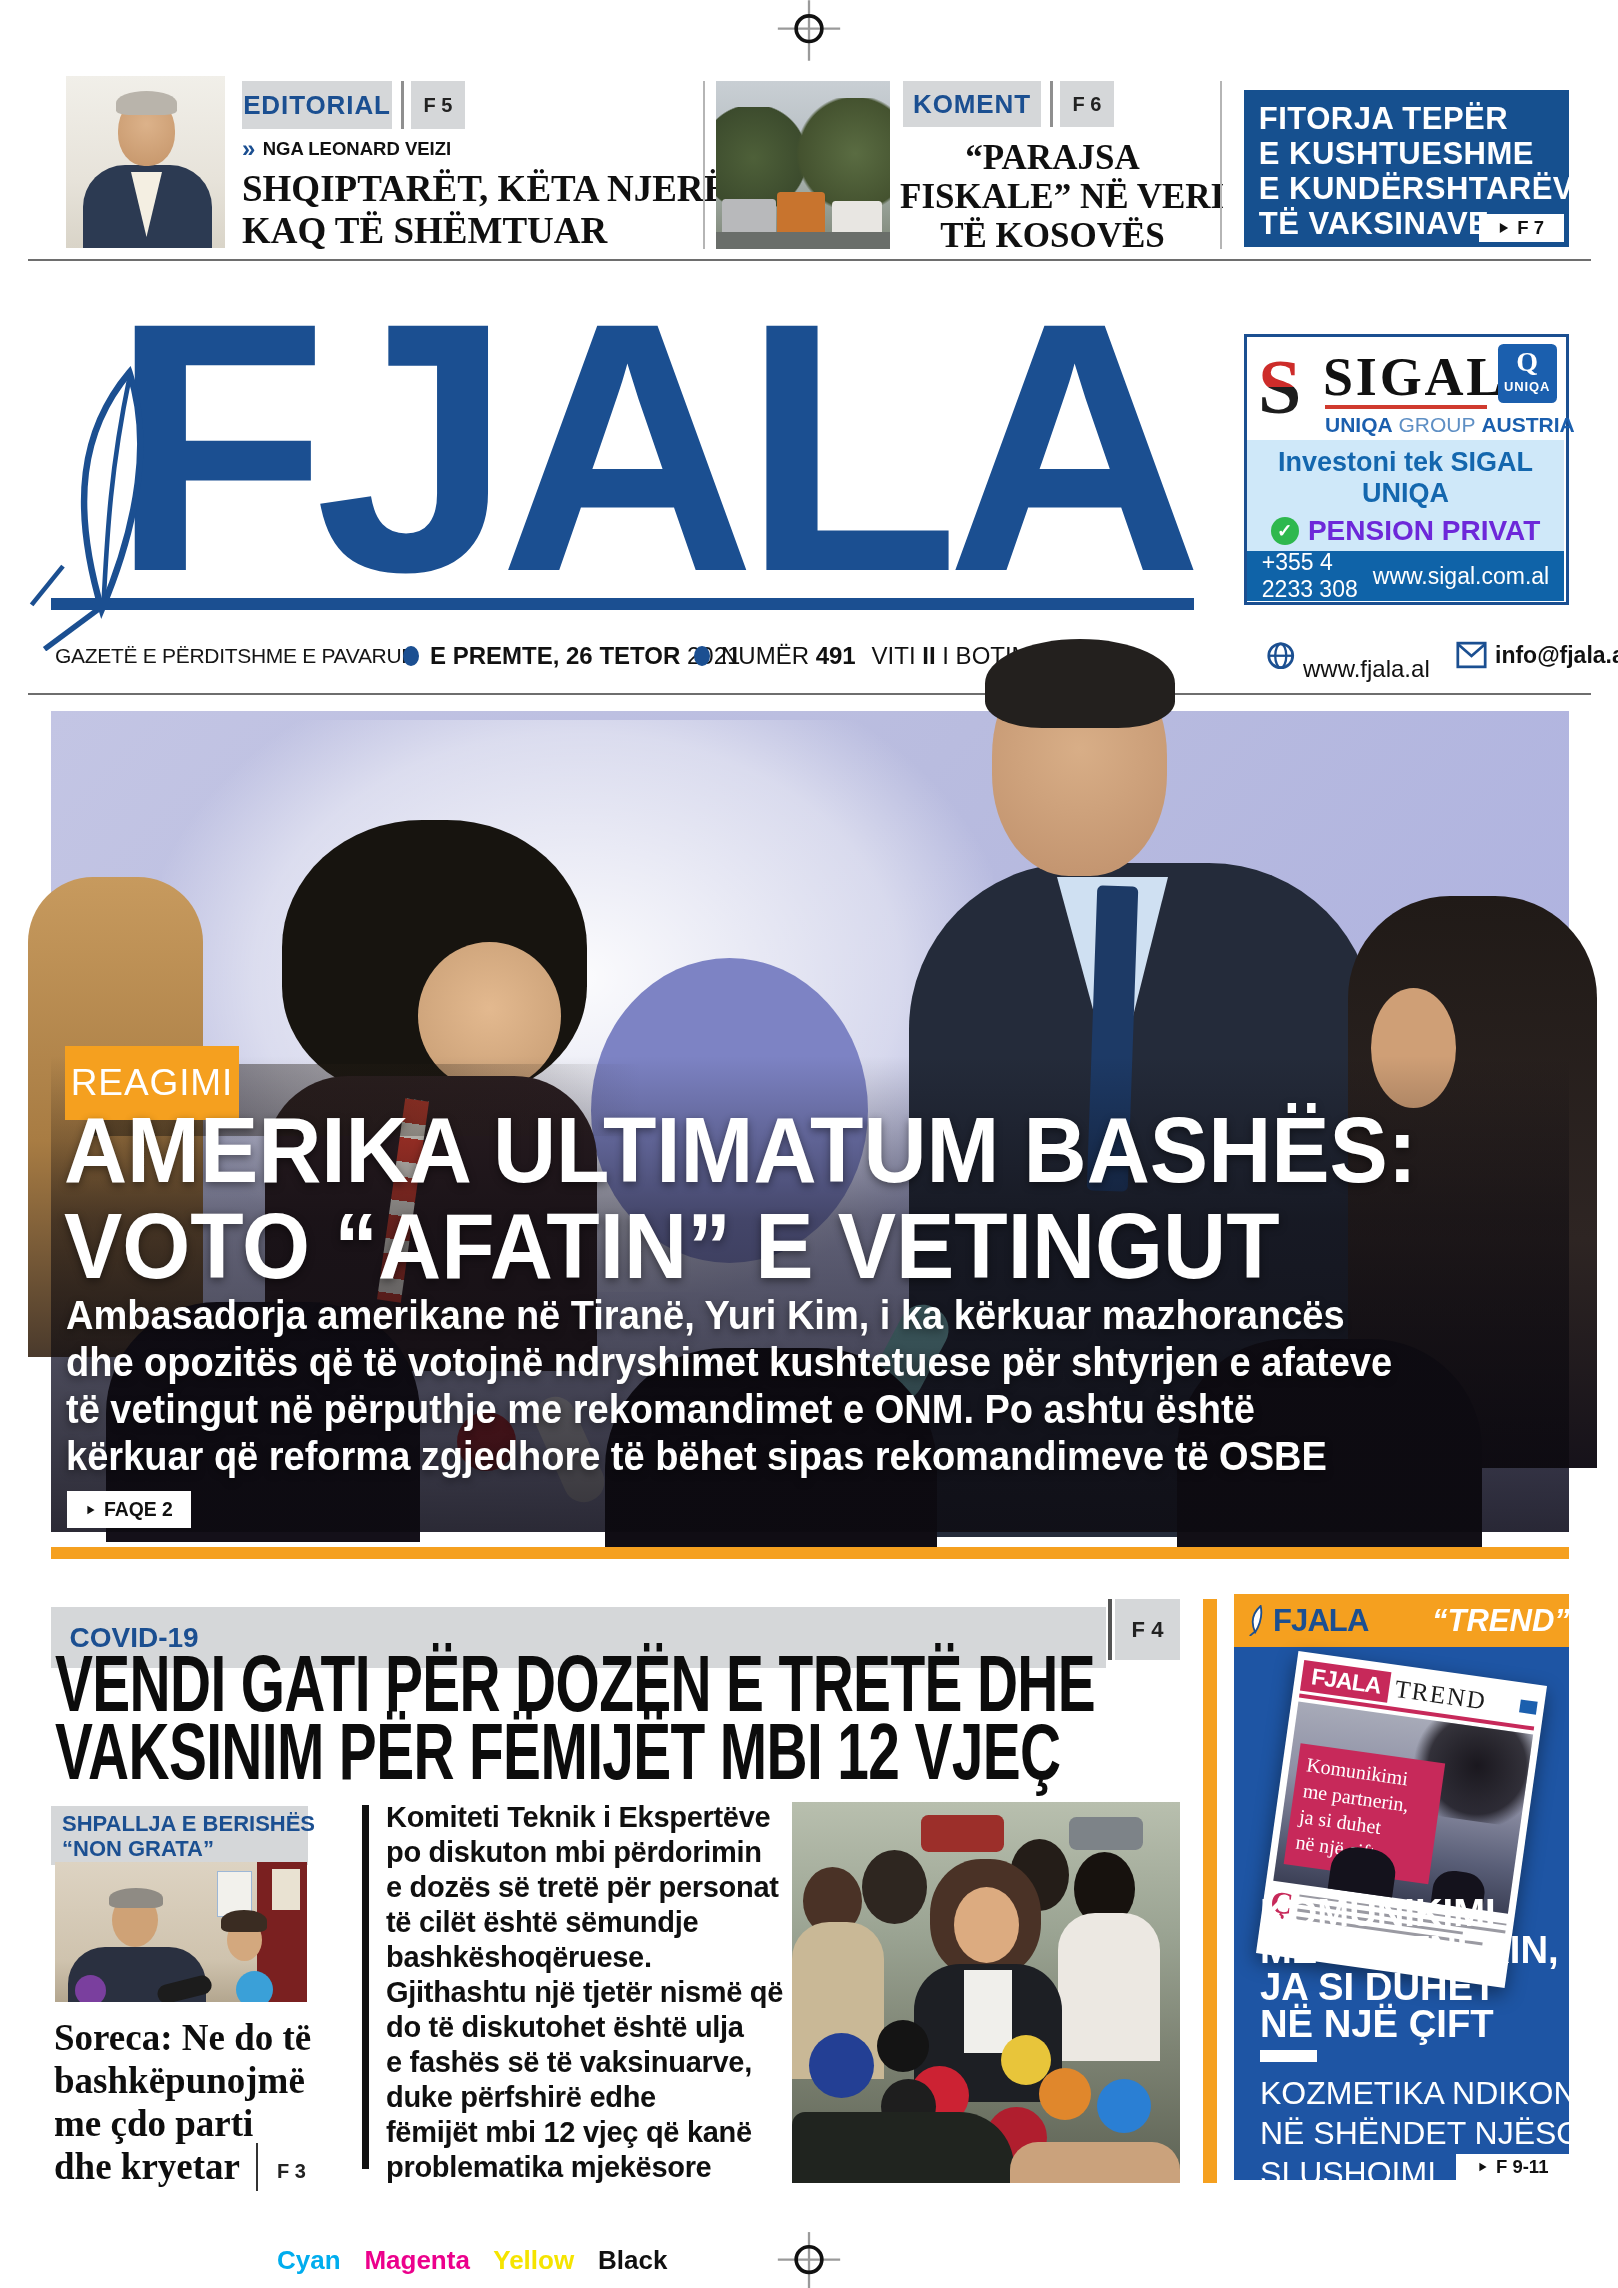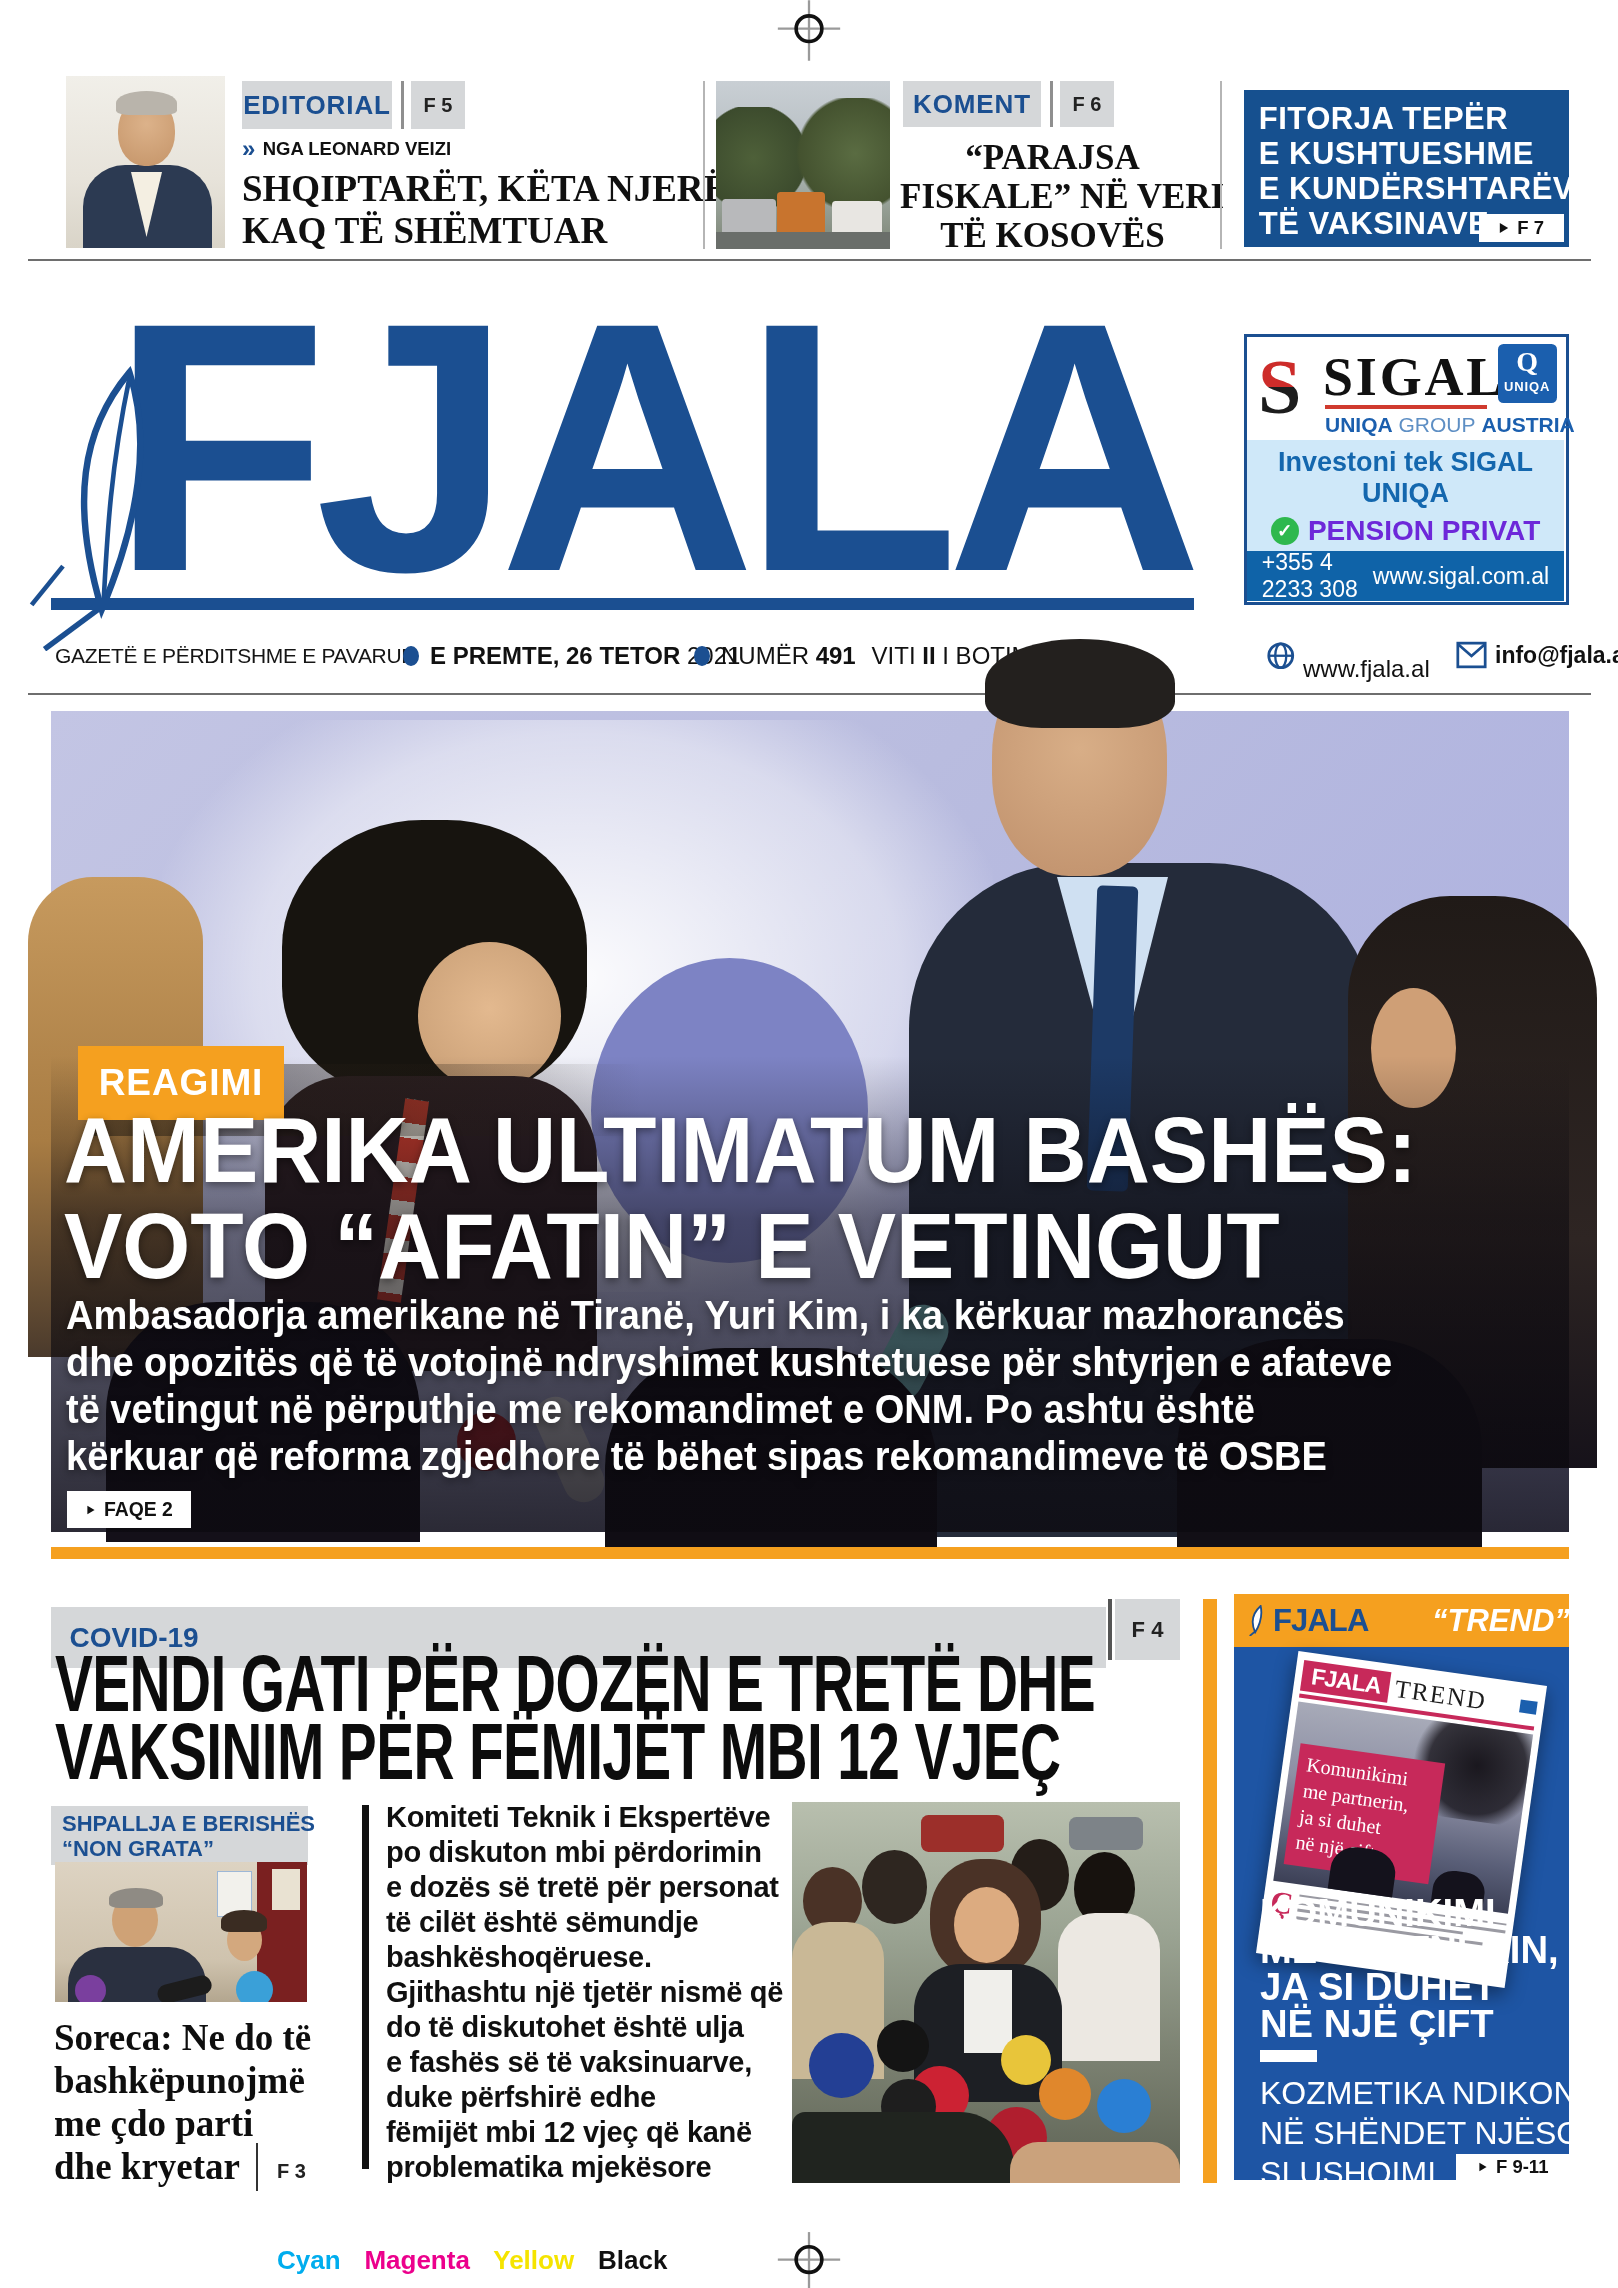--- a/index.html
+++ b/index.html
@@ -205,21 +205,21 @@
     <div class="abs" style="left:609px;top:646px;width:48px;height:89px;border-radius:22px;background:#2a6bb5;transform:rotate(18deg);"></div>
     <div class="abs" style="left:835px;top:591px;width:50px;height:102px;border-radius:24px;background:#7fc6c9;transform:rotate(28deg);"></div>
 
     <div class="abs" style="left:55px;top:591px;width:314px;height:240px;background:#141019;border-radius:111px 111px 0 0;"></div>
     <div class="abs" style="left:554px;top:637px;width:332px;height:203px;background:#100d14;border-radius:120px 120px 0 0;"></div>
     <div class="abs" style="left:1126px;top:628px;width:305px;height:212px;background:#120f16;border-radius:111px 111px 0 0;"></div>
 
     <div class="abs" style="left:0;top:0;width:100%;height:100%;background:linear-gradient(180deg,rgba(10,8,14,0) 42%,rgba(10,8,14,.5) 62%,rgba(12,10,16,.82) 100%);"></div>
 
     <div class="abs" style="left:37px;top:353px;width:554px;height:72px;background:linear-gradient(90deg,rgba(35,28,20,.55) 0%,rgba(35,28,20,.32) 55%,rgba(35,28,20,0) 100%);"></div>
-    <div class="abs cx" style="left:27px;top:335px;width:206px;height:74px;background:#f5a01f;color:#fff;font-size:37px;font-weight:700;letter-spacing:0.9px;">
+    <div class="abs cx" style="left:14px;top:335px;width:174px;height:74px;background:#f5a01f;color:#fff;font-size:37px;font-weight:400;letter-spacing:0.9px;">
       <span>REAGIMI</span>
     </div>
 
     <div class="abs" style="left:13px;top:391px;">
       <div class="cond hero-line" style="font-size:92px;line-height:96px;transform:scaleX(.95);">AMERIKA ULTIMATUM BASHËS:</div>
       <div class="cond hero-line" style="font-size:92px;line-height:96px;transform:scaleX(.95);">VOTO “AFATIN” E VETINGUT</div>
     </div>
 
     <div class="abs" style="left:14.8px;top:581px;">
       <div class="cond hero-line" style="font-size:40px;line-height:47px;font-weight:700;transform:scaleX(.95);">Ambasadorja amerikane në Tiranë, Yuri Kim, i ka kërkuar mazhorancës</div>

